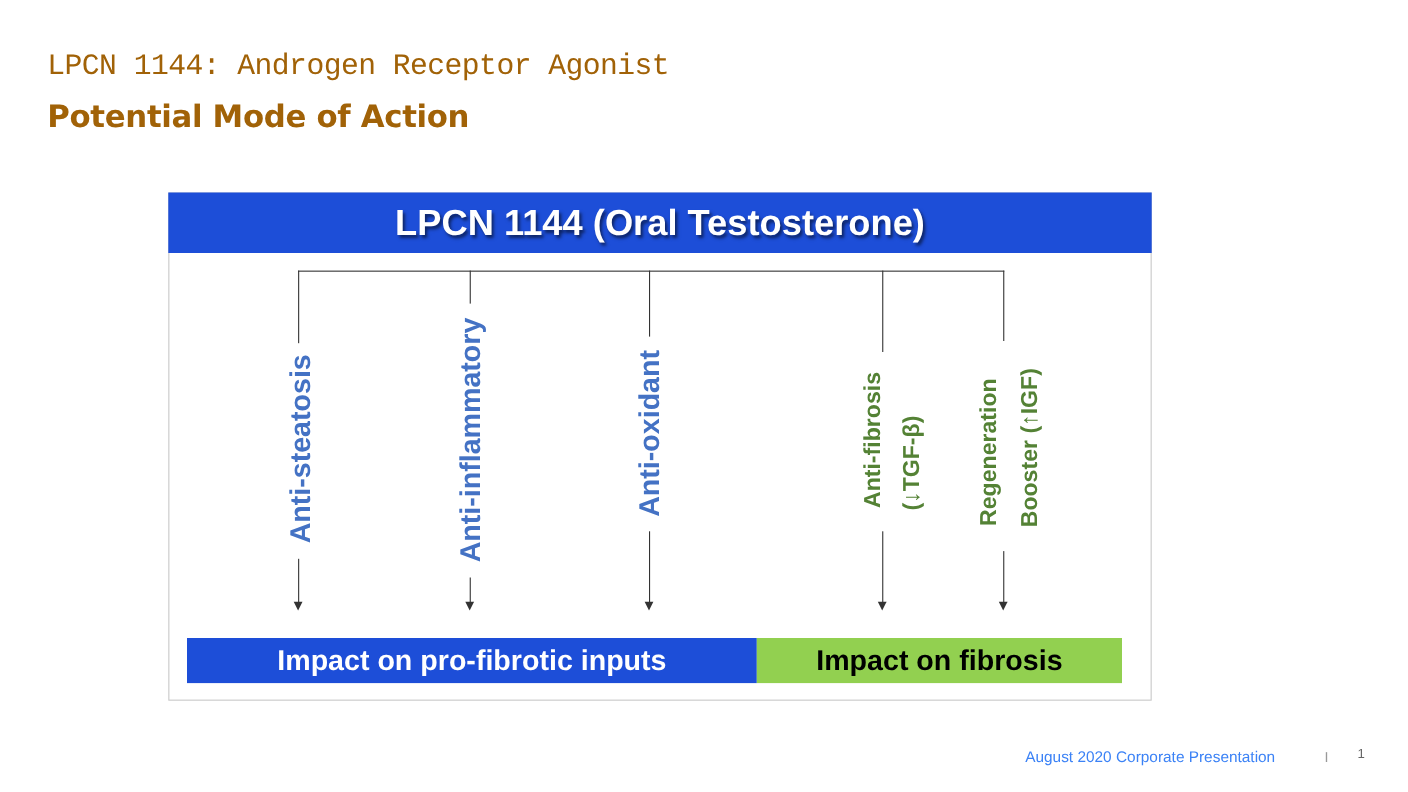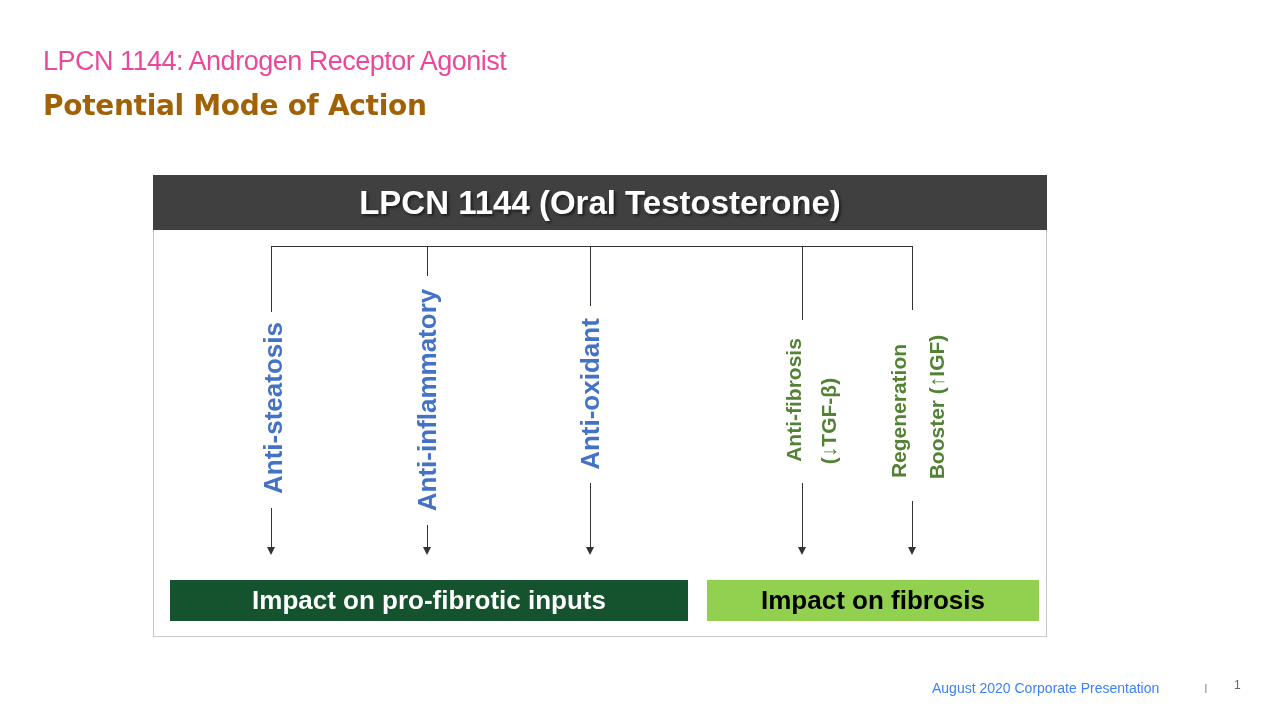--- a/index.html
+++ b/index.html
@@ -1,29 +1,29 @@
 <!DOCTYPE html>
 <html><head>
 <meta charset="utf-8">
 <style>
   html, body { margin:0; padding:0; }
   body { width:1280px; height:720px; background:#ffffff; position:relative; overflow:hidden; font-family:"Liberation Sans", sans-serif; }
-  .title1 { position:absolute; left:43px; top:46px; font-family:Liberation Sans, sans-serif; font-size:27px; color:#ec4899; letter-spacing:-0.5px; }
+  .title1 { position:absolute; left:43px; top:46px; font-family:Liberation Mono, monospace; font-size:27px; color:#a16207; letter-spacing:-0.5px; }
   .title2 { position:absolute; left:43px; top:89px; font-family:"DejaVu Sans", sans-serif; font-size:28px; font-weight:bold; color:#a16207; letter-spacing:-0.3px; }
   .panel { position:absolute; left:153px; top:175px; width:894px; height:462px; border:1px solid #c8c8c8; box-sizing:border-box; }
-  .header { position:absolute; left:153px; top:175px; width:894px; height:55px; background:#404040; color:#fff; font-weight:bold; font-size:33px; text-align:center; line-height:55px; text-shadow:2px 2px 3px rgba(0,0,0,0.55); }
+  .header { position:absolute; left:153px; top:175px; width:894px; height:55px; background:#1d4ed8; color:#fff; font-weight:bold; font-size:33px; text-align:center; line-height:55px; text-shadow:2px 2px 3px rgba(0,0,0,0.55); }
   .hline { position:absolute; left:271px; top:246px; width:642px; height:1px; background:#333; }
   .vline { position:absolute; width:1px; background:#333; }
   .arrow { position:absolute; width:0; height:0; border-left:4px solid transparent; border-right:4px solid transparent; border-top:8px solid #333; }
   .vlabel { position:absolute; font-weight:bold; font-size:26px; white-space:nowrap; transform:rotate(-90deg); transform-origin:center center; text-align:center; line-height:30px; }
   .blue { color:#4472c4; }
   .green { color:#548235; }
   .box { position:absolute; top:580px; height:41px; font-weight:bold; font-size:26px; text-align:center; line-height:41px; }
-  .box-blue { left:170px; width:518px; background:#14532d; color:#fff; }
-  .box-green { left:707px; width:332px; background:#92d050; color:#000; }
+  .box-blue { left:170px; width:518px; background:#1d4ed8; color:#fff; }
+  .box-green { left:688px; width:332px; background:#92d050; color:#000; }
   .footer { position:absolute; left:932px; top:680px; font-size:14px; color:#3b82f6; }
   .sep { position:absolute; left:1204px; top:681px; font-size:13px; color:#999; }
   .pagenum { position:absolute; left:1234px; top:678px; font-size:12px; color:#666; }
 </style>
 </head>
 <body>
 
 <div class="title1">LPCN 1144: Androgen Receptor Agonist</div>
 <div class="title2">Potential Mode of Action</div>
 

